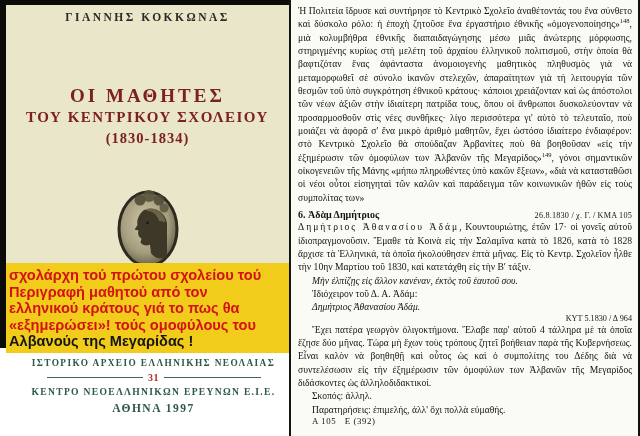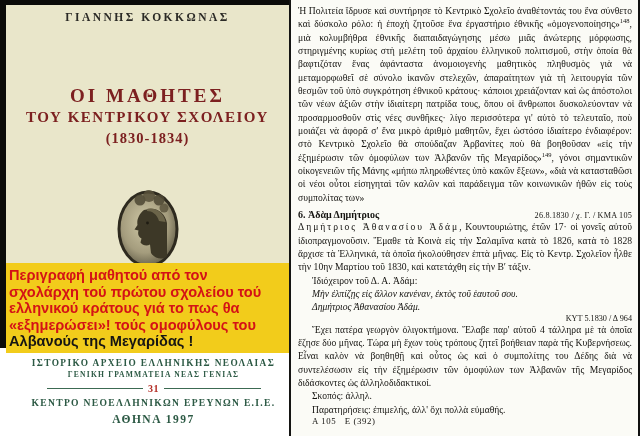--- a/index.html
+++ b/index.html
@@ -81,30 +81,29 @@
         <circle cx="50" cy="25" r="4.5" fill="#57503a" opacity=".8"></circle>
 
         <path d="M30 27 C25 31 22.5 37 23.5 42 L20.5 46.5 L24.5 47.5 C23.5 51 24.5 54.5 27.5 55.5 L26.5 59.5 C28.5 62.5 33 63.5 36 61.5 L37 70 C41 76 49 77.5 53 73 L53 40 C51 30 43 24.5 35 26 Z" fill="#3d3827"></path>
 
         <path d="M33 26 C42 24 50 30 51.5 39 L45 38 C43 31 38 28 33 28 Z" fill="#6b6449"></path>
         <circle cx="33.5" cy="40" r="1.4" fill="#1e1b12"></circle>
       </svg>
     </div>
 
     <div class="annotation">
+      <div class="red">σχολάρχη τού πρώτου σχολείου τού</div>
       <div class="red">Περιγραφή μαθητού από τον</div>
-      <div class="red">σχολάρχη τού πρώτου σχολείου τού</div>
       <div class="red">ελληνικού κράτους γιά το πως θα</div>
       <div class="red">«εξημερώσει»! τούς ομοφύλους του</div>
       <div class="black">Αλβανούς της Μεγαρίδας !</div>
     </div>
 
     <div class="imprint">
       <div class="imp-l1">ΙΣΤΟΡΙΚΟ ΑΡΧΕΙΟ ΕΛΛΗΝΙΚΗΣ ΝΕΟΛΑΙΑΣ</div>
-      <div class="imp-l2">ΓΕΝΙΚΗ ΓΡΑΜΜΑΤΕΙΑ ΝΕΑΣ ΓΕΝΙΑΣ</div>
       <div class="series-row">
         <span class="rule"></span>
         <span class="series-num">31</span>
         <span class="rule"></span>
       </div>
       <div class="imp-l3">ΚΕΝΤΡΟ ΝΕΟΕΛΛΗΝΙΚΩΝ ΕΡΕΥΝΩΝ Ε.Ι.Ε.</div>
       <div class="imp-l4">ΑΘΗΝΑ 1997</div>
     </div>
   </div>
 
@@ -112,22 +111,22 @@
 
     <p class="body-text"><span>Ἡ Πολιτεία ἵδρυσε καὶ συντήρησε τὸ Κεντρικὸ Σχολεῖο ἀναθέτοντάς του ἕνα σύνθετο καὶ δύσκολο ρόλο: ἡ ἐποχὴ ζητοῦσε ἕνα ἐργαστήριο ἐθνικῆς «ὁμογενοποίησης»</span><sup class="fn">148</sup><span>, μιὰ κολυμβήθρα ἐθνικῆς διαπαιδαγώγησης μέσω μιᾶς ἀνώτερης μόρφωσης, στηριγμένης κυρίως στὴ μελέτη τοῦ ἀρχαίου ἑλληνικοῦ πολιτισμοῦ, στὴν ὁποία θὰ βαφτιζόταν ἕνας ἀφάνταστα ἀνομοιογενὴς μαθητικὸς πληθυσμὸς γιὰ νὰ μεταμορφωθεῖ σὲ σύνολο ἱκανῶν στελεχῶν, ἀπαραίτητων γιὰ τὴ λειτουργία τῶν θεσμῶν τοῦ ὑπὸ συγκρότηση ἐθνικοῦ κράτους· κάποιοι χρειάζονταν καὶ ὡς ἀπόστολοι τῶν νέων ἀξιῶν στὴν ἰδιαίτερη πατρίδα τους, ὅπου οἱ ἄνθρωποι δυσκολεύονταν νὰ προσαρμοσθοῦν στὶς νέες συνθῆκες· λίγο περισσότερα γι' αὐτὸ τὸ τελευταῖο, ποὺ μοιάζει νὰ ἀφορᾶ σ' ἕνα μικρὸ ἀριθμὸ μαθητῶν, ἔχει ὡστόσο ἰδιαίτερο ἐνδιαφέρον: στὸ Κεντρικὸ Σχολεῖο θὰ σπούδαζαν Ἀρβανίτες ποὺ θὰ βοηθοῦσαν «εἰς τὴν ἐξημέρωσιν τῶν ὁμοφύλων των Ἀλβανῶν τῆς Μεγαρίδος»</span><sup class="fn">149</sup><span>, γόνοι σημαντικῶν οἰκογενειῶν τῆς Μάνης «μήπω πληρωθέντες ὑπὸ κακῶν ἕξεων», «διὰ νὰ κατασταθῶσι οἱ νέοι οὗτοι εἰσηγηταὶ τῶν καλῶν καὶ παράδειγμα τῶν κοινωνικῶν ἠθῶν εἰς τοὺς συμπολίτας των»</span></p>
 
     <div class="entry-head">
       <span class="entry-name">6. Ἀδὰμ Δημήτριος</span>
       <span class="entry-ref">26.8.1830 / χ. Γ. / ΚΜΑ 105</span>
     </div>
 
     <p class="body-text"><span class="spaced">Δημήτριος Ἀθανασίου Ἀδάμ</span><span>, Κουντουριώτης, ἐτῶν 17· οἱ γονεῖς αὐτοῦ ἰδιοπραγμονοῦσιν. Ἔμαθε τὰ Κοινὰ εἰς τὴν Σαλαμῖνα κατὰ τὸ 1826, κατὰ τὸ 1828 ἄρχισε τὰ Ἑλληνικά, τὰ ὁποῖα ἠκολούθησεν ἑπτὰ μῆνας. Εἰς τὸ Κεντρ. Σχολεῖον ἦλθε τὴν 10ην Μαρτίου τοῦ 1830, καὶ κατετάχθη εἰς τὴν Β′ τάξιν.</span></p>
 
+    <p class="body-text hand-quote">Μὴν ἐλπίζῃς εἰς ἄλλον κανέναν, ἐκτὸς τοῦ ἑαυτοῦ σου.</p>
     <p class="body-text hand-label">Ἰδιόχειρον τοῦ Δ. Α. Ἀδάμ:</p>
-    <p class="body-text hand-quote">Μὴν ἐλπίζῃς εἰς ἄλλον κανέναν, ἐκτὸς τοῦ ἑαυτοῦ σου.</p>
     <p class="body-text hand-sig">Δημήτριος Ἀθανασίου Ἀδάμ.</p>
 
     <p class="ref-right">ΚΥΤ 5.1830 / Δ 964</p>
 
     <p class="body-text indent-first">Ἔχει πατέρα γεωργὸν ὀλιγοκτήμονα. Ἔλαβε παρ' αὐτοῦ 4 τάλληρα μὲ τὰ ὁποῖα ἔζησε δύο μῆνας. Τώρα μὴ ἔχων τοὺς τρόπους ζητεῖ βοήθειαν παρὰ τῆς Κυβερνήσεως. Εἶναι καλὸν νὰ βοηθηθῇ καὶ οὗτος ὡς καὶ ὁ συμπολίτης του Δέδης διὰ νὰ συντελέσωσιν εἰς τὴν ἐξημέρωσιν τῶν ὁμοφύλων των Ἀλβανῶν τῆς Μεγαρίδος διδάσκοντες ὡς ἀλληλοδιδακτικοί.</p>
 
     <p class="body-text meta-line">Σκοπός: ἀλληλ.</p>
     <p class="body-text meta-line">Παρατηρήσεις: ἐπιμελής, ἀλλ' ὄχι πολλὰ εὐμαθής.</p>
     <p class="archive">Α 105   Ε (392)</p>
   </div>

